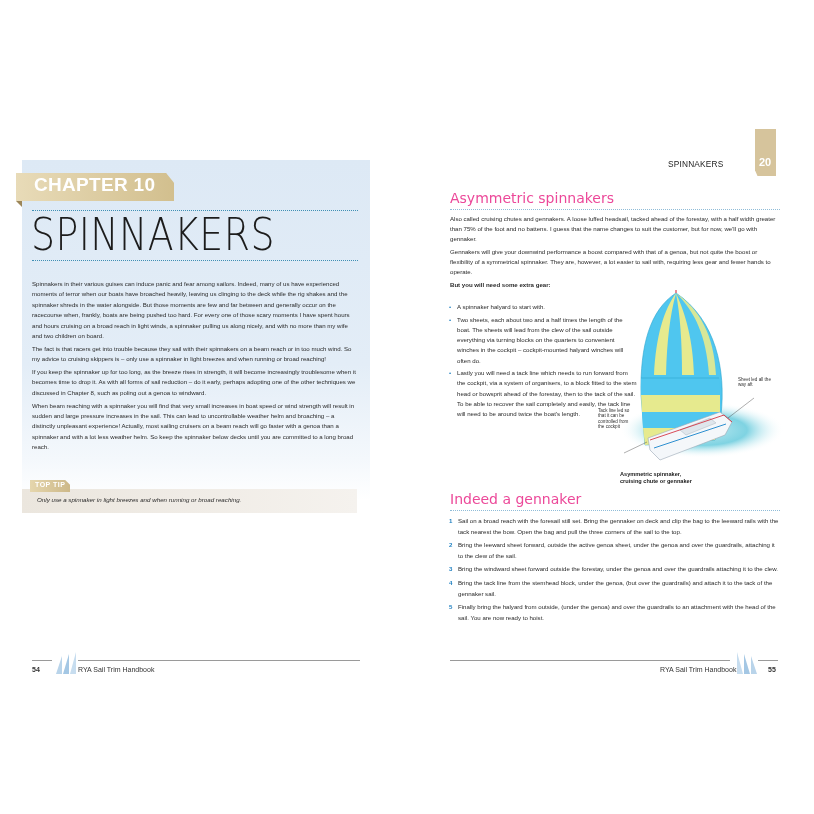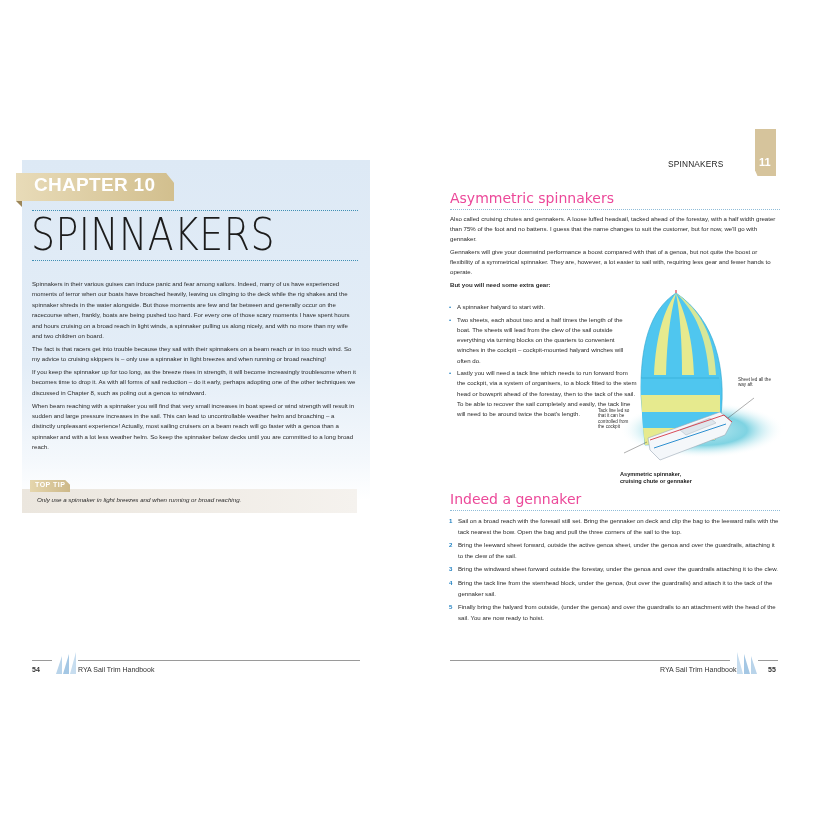--- a/index.html
+++ b/index.html
@@ -85,21 +85,21 @@
     <polygon points="16,22 22,0 22,22" fill="#c7ddef"></polygon>
   </svg>
   <div class="folio" style="left:32px; top:666px;">54</div>
   <div class="footer-title" style="left:78px; top:666px;">RYA Sail Trim Handbook</div>
 </div>
 
 <div class="page right"></div>
 
 <div class="run-head">SPINNAKERS</div>
 <div class="thumb-tab"></div>
-<div class="thumb-num">11</div>
+<div class="thumb-num">20</div>
 
 <div class="h2" style="left:450px; top:190px;">Asymmetric spinnakers</div>
 <div class="dots" style="left:450px; top:209px; width:330px; border-top-color:#8fbcd8;"></div>
 
 <div class="rtext" style="left:450px; top:214px; width:330px;">
   <p>Also called cruising chutes and gennakers. A loose luffed headsail, tacked ahead of the forestay, with a half width greater than 75% of the foot and no battens. I guess that the name changes to suit the customer, but for now, we'll go with gennaker.</p>
   <p>Gennakers will give your downwind performance a boost compared with that of a genoa, but not quite the boost or flexibility of a symmetrical spinnaker. They are, however, a lot easier to sail with, requiring less gear and fewer hands to operate.</p>
   <p class="bold">But you will need some extra gear:</p>
 </div>
 

